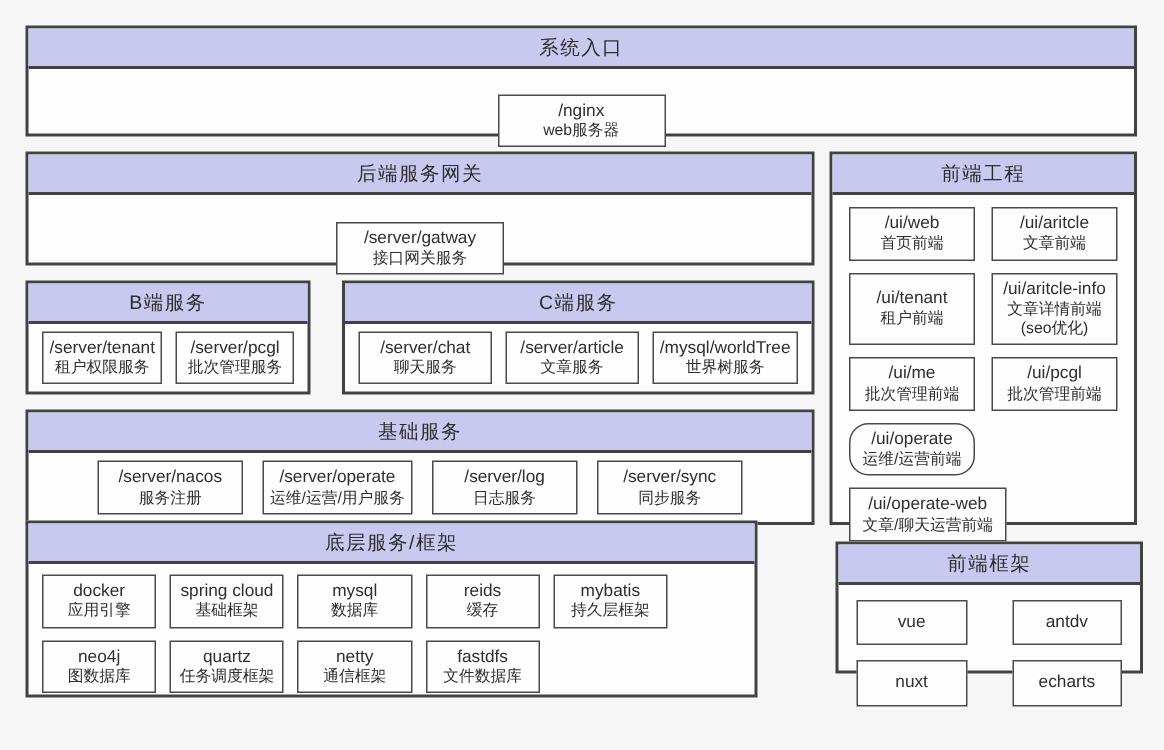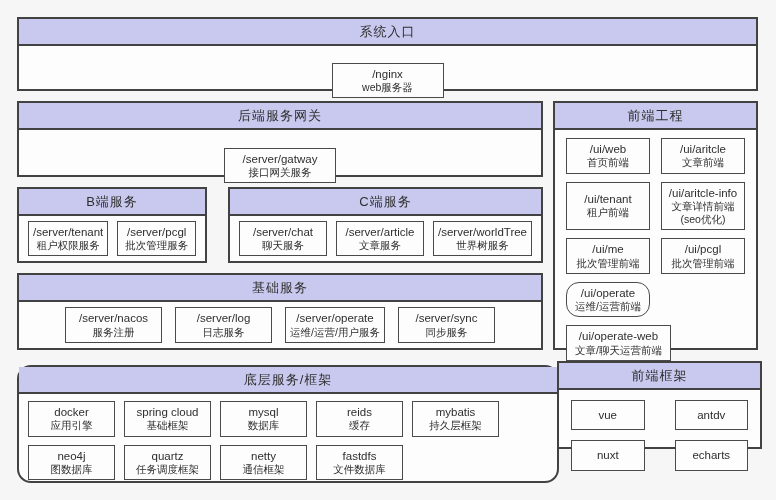--- a/index.html
+++ b/index.html
@@ -86,21 +86,21 @@
     padding: 10px 12px;
   }
   .grid2f-body .node { padding: 7px 4px; }
 
   
   .sec-entry        { left: 17px;  top: 17px;  width: 741px; height: 74px; }
   .sec-gateway      { left: 17px;  top: 101px; width: 526px; height: 76px; }
   .sec-b-service    { left: 17px;  top: 187px; width: 190px; height: 76px; }
   .sec-c-service    { left: 228px; top: 187px; width: 315px; height: 76px; }
   .sec-base-service { left: 17px;  top: 273px; width: 526px; height: 77px; }
-  .sec-infra        { left: 17px;  top: 365px; width: 542px; height: 118px; border-radius: 14px; }
+  .sec-infra        { left: 17px;  top: 347px; width: 488px; height: 118px; }
   .sec-frontend     { left: 553px; top: 101px; width: 205px; height: 249px; }
   .sec-fe-framework { left: 557px; top: 361px; width: 205px; height: 88px; }
 </style>
 </head>
 <body>
 
 <div class="canvas">
 
   <div class="section sec-entry">
     <div class="section-header">系统入口</div>
@@ -141,40 +141,40 @@
     <div class="section-body flex-body">
       <div class="node">
         <div class="node-name">/server/chat</div>
         <div class="node-desc">聊天服务</div>
       </div>
       <div class="node">
         <div class="node-name">/server/article</div>
         <div class="node-desc">文章服务</div>
       </div>
       <div class="node">
-        <div class="node-name">/server/worldTree</div>
+        <div class="node-name">/mysql/worldTree</div>
         <div class="node-desc">世界树服务</div>
       </div>
     </div>
   </div>
 
   <div class="section sec-base-service">
     <div class="section-header">基础服务</div>
     <div class="section-body flex-body inset">
       <div class="node">
         <div class="node-name">/server/nacos</div>
         <div class="node-desc">服务注册</div>
       </div>
       <div class="node">
+        <div class="node-name">/server/operate</div>
+        <div class="node-desc">运维/运营/用户服务</div>
+      </div>
+      <div class="node">
         <div class="node-name">/server/log</div>
         <div class="node-desc">日志服务</div>
-      </div>
-      <div class="node">
-        <div class="node-name">/server/operate</div>
-        <div class="node-desc">运维/运营/用户服务</div>
       </div>
       <div class="node">
         <div class="node-name">/server/sync</div>
         <div class="node-desc">同步服务</div>
       </div>
     </div>
   </div>
 
   <div class="section sec-infra">
     <div class="section-header">底层服务/框架</div>

